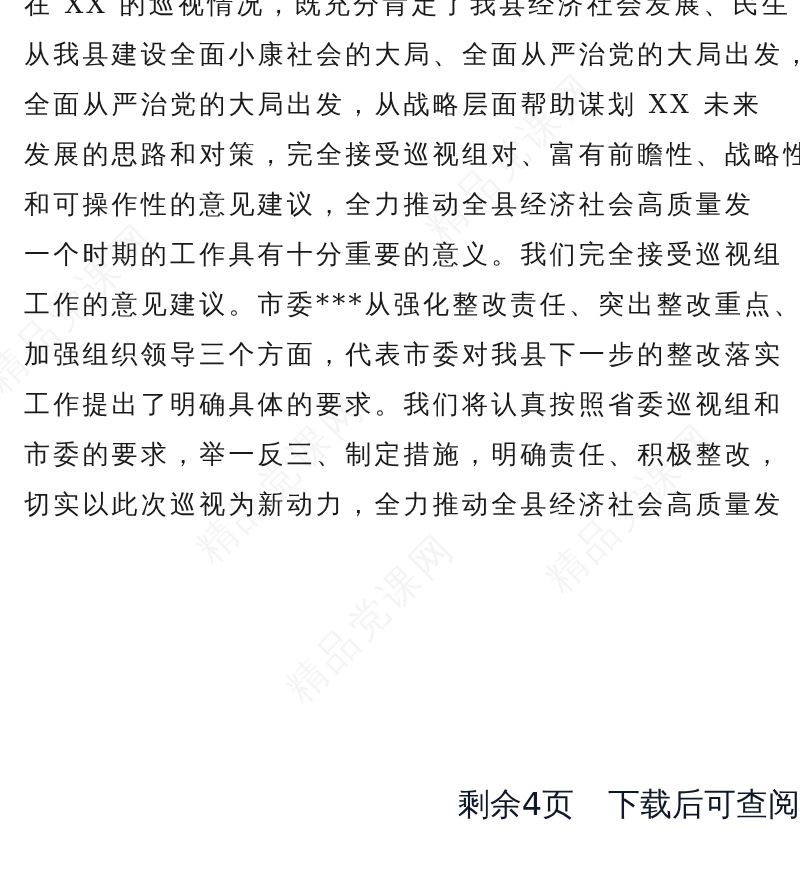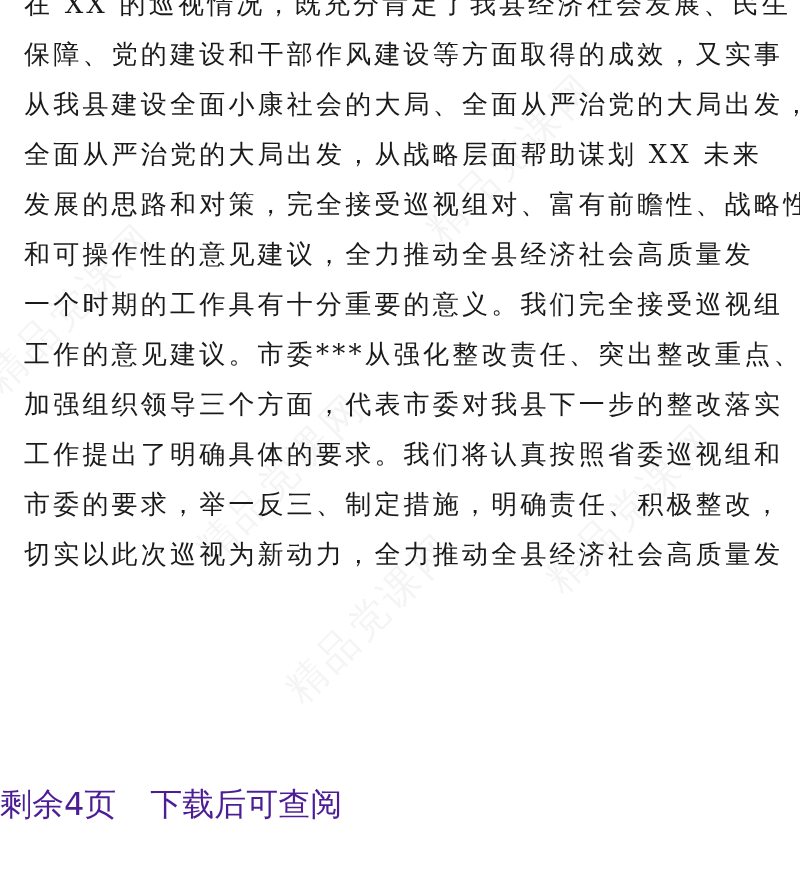--- a/index.html
+++ b/index.html
@@ -50,42 +50,41 @@
       color: rgba(0,0,0,0.045);
       transform: rotate(-45deg);
       white-space: nowrap;
       letter-spacing: 4px;
     }
     .remaining-banner {
       position: absolute;
       left: 0;
       top: 782px;
       width: 800px;
-      text-align: left;
+      text-align: right;
       font-family: "DejaVu Sans", "Liberation Sans", sans-serif;
       font-size: 32px;
-      color: #4c1d95;
+      color: #0f172a;
       line-height: 44px;
     }
     .remaining-banner span {
       display: inline-block;
     }
     .gap {
       display: inline-block;
       width: 34px;
     }
   </style>
 </head>
 <body>
 
 <div class="page">
 
   <div class="doc-body">
     <div class="doc-line">在 XX 的巡视情况，既充分肯定了我县经济社会发展、民生</div>
-    <div class="doc-line">保障、党的建设和干部作风建设等方面取得的成效，又实事</div>
     <div class="doc-line">从我县建设全面小康社会的大局、全面从严治党的大局出发，</div>
     <div class="doc-line">全面从严治党的大局出发，从战略层面帮助谋划 XX 未来</div>
     <div class="doc-line">发展的思路和对策，完全接受巡视组对、富有前瞻性、战略性</div>
     <div class="doc-line">和可操作性的意见建议，全力推动全县经济社会高质量发</div>
     <div class="doc-line">一个时期的工作具有十分重要的意义。我们完全接受巡视组</div>
     <div class="doc-line">工作的意见建议。市委***从强化整改责任、突出整改重点、</div>
     <div class="doc-line">加强组织领导三个方面，代表市委对我县下一步的整改落实</div>
     <div class="doc-line">工作提出了明确具体的要求。我们将认真按照省委巡视组和</div>
     <div class="doc-line">市委的要求，举一反三、制定措施，明确责任、积极整改，</div>
     <div class="doc-line">切实以此次巡视为新动力，全力推动全县经济社会高质量发</div>

